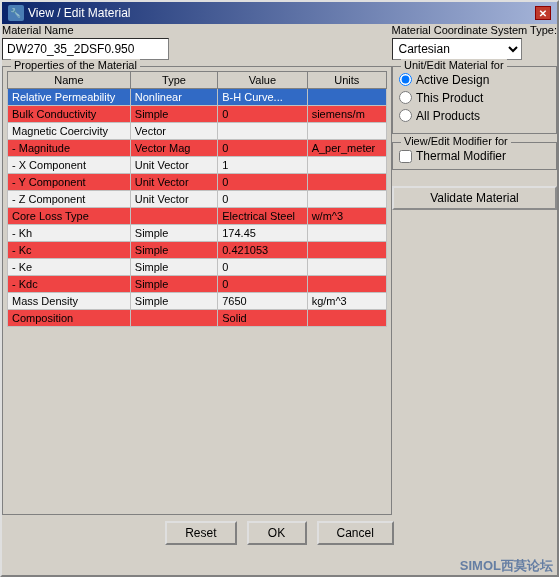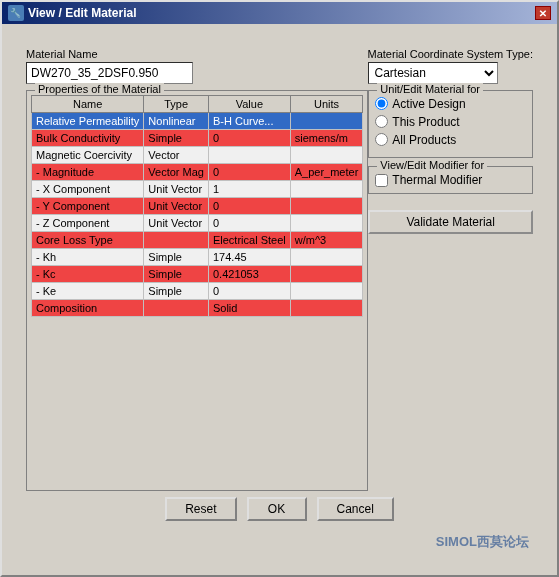--- a/index.html
+++ b/index.html
@@ -42,37 +42,37 @@
       background: #4a7db5;
       border-radius: 2px;
       display: flex;
       align-items: center;
       justify-content: center;
       font-size: 9px;
       color: white;
     }
     .title-text {
       font-size: 12px;
-      font-weight: bold;
+      font-weight: normal;
     }
     .title-close {
       background: #c0392b;
       color: white;
       border: 1px solid #8b0000;
       width: 16px;
       height: 14px;
       font-size: 10px;
       cursor: pointer;
       display: flex;
       align-items: center;
       justify-content: center;
       font-weight: bold;
     }
     .content {
-      padding: 24px;
+      padding: 0;
       display: flex;
       flex-direction: column;
       flex: 1;
       gap: 6px;
     }
     .top-row {
       display: flex;
       gap: 8px;
       align-items: flex-end;
     }
@@ -371,20 +371,32 @@
                   <td class="td-value">0.421053</td>
                   <td class="td-units"></td>
                 </tr>
                 <tr>
                   <td class="td-name">- Ke</td>
                   <td class="td-type">Simple</td>
                   <td class="td-value">0</td>
                   <td class="td-units"></td>
                 </tr>
                 <tr>
+                  <td class="td-name">- Kdc</td>
+                  <td class="td-type">Simple</td>
+                  <td class="td-value">0</td>
+                  <td class="td-units"></td>
+                </tr>
+                <tr>
+                  <td class="td-name">Mass Density</td>
+                  <td class="td-type">Simple</td>
+                  <td class="td-value">7650</td>
+                  <td class="td-units">kg/m^3</td>
+                </tr>
+                <tr>
                   <td class="td-name">Composition</td>
                   <td class="td-type"></td>
                   <td class="td-value">Solid</td>
                   <td class="td-units"></td>
                 </tr>
               </tbody>
           </table>
         </div>
       </div>
 

